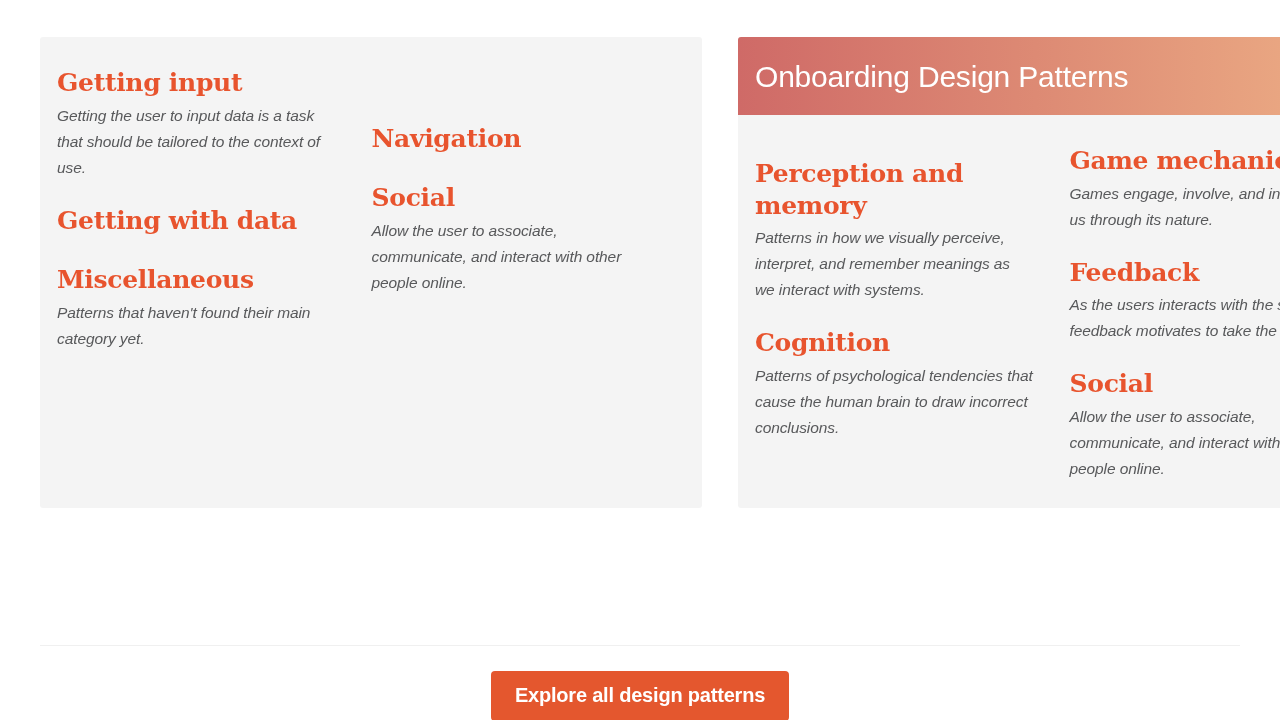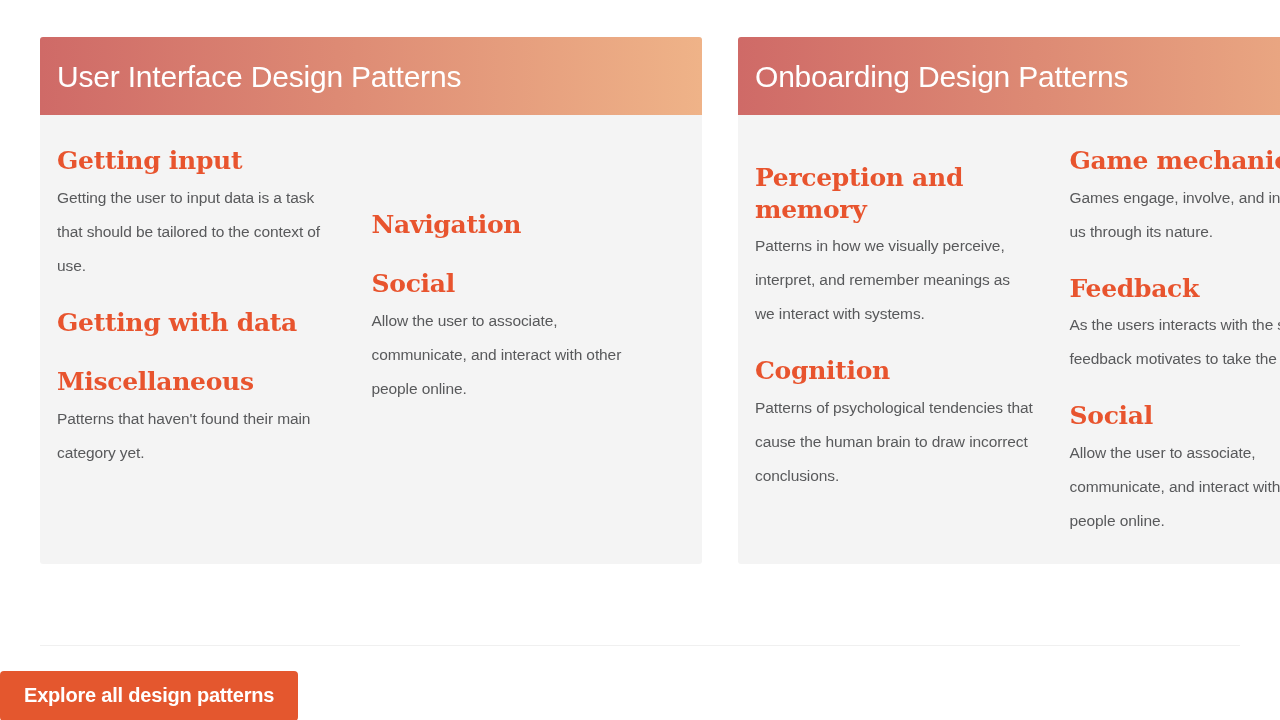--- a/index.html
+++ b/index.html
@@ -78,22 +78,23 @@
     font-weight: 700;
     line-height: 1.26;
     letter-spacing: -0.3px;
     margin-bottom: 4px;
   }
 
   .cat-desc {
     color: #58595b;
     font-family: "Liberation Sans", sans-serif;
     font-size: 15.5px;
-    line-height: 34px;
+    line-height: 26px;
     letter-spacing: -0.1px;
+    font-style: italic;
   }
 
   
   .cat-item.row-1 { padding-top: 24px; }
   .cat-item.row-2 { padding-top: 24px; }
   .cat-item.row-3 { padding-top: 24px; }
 
   
   .footer-divider {
     position: absolute;
@@ -103,21 +104,21 @@
     height: 1px;
     background: #f0f0f0;
   }
 
   .footer-cta-wrap {
     position: absolute;
     top: 671px;
     left: 0;
     width: 1280px;
     display: flex;
-    justify-content: flex-start;
+    justify-content: center;
   }
 
   .cta-button {
     background: #e4572e;
     color: #ffffff;
     border: none;
     border-radius: 4px;
     padding: 14px 24px 16px 24px;
     font-family: "Liberation Sans", sans-serif;
     font-size: 20px;
@@ -129,23 +130,20 @@
   }
 </style>
 </head>
 <body>
 
 <div id="stage">
 
   <div class="cards-row">
 
     <section class="pattern-card">
-      <header class="card-header">
-        <h2 class="card-header-title">User Interface Design Patterns</h2>
-      </header>
       <div class="card-body">
 
         <div class="cat-col">
           <div class="cat-item row-1">
             <h3 class="cat-title">Getting input</h3>
             <p class="cat-desc">Getting the user to input data is a task that should be tailored to the context of use.</p>
           </div>
           <div class="cat-item row-2">
             <h3 class="cat-title">Getting with data</h3>
           </div>

